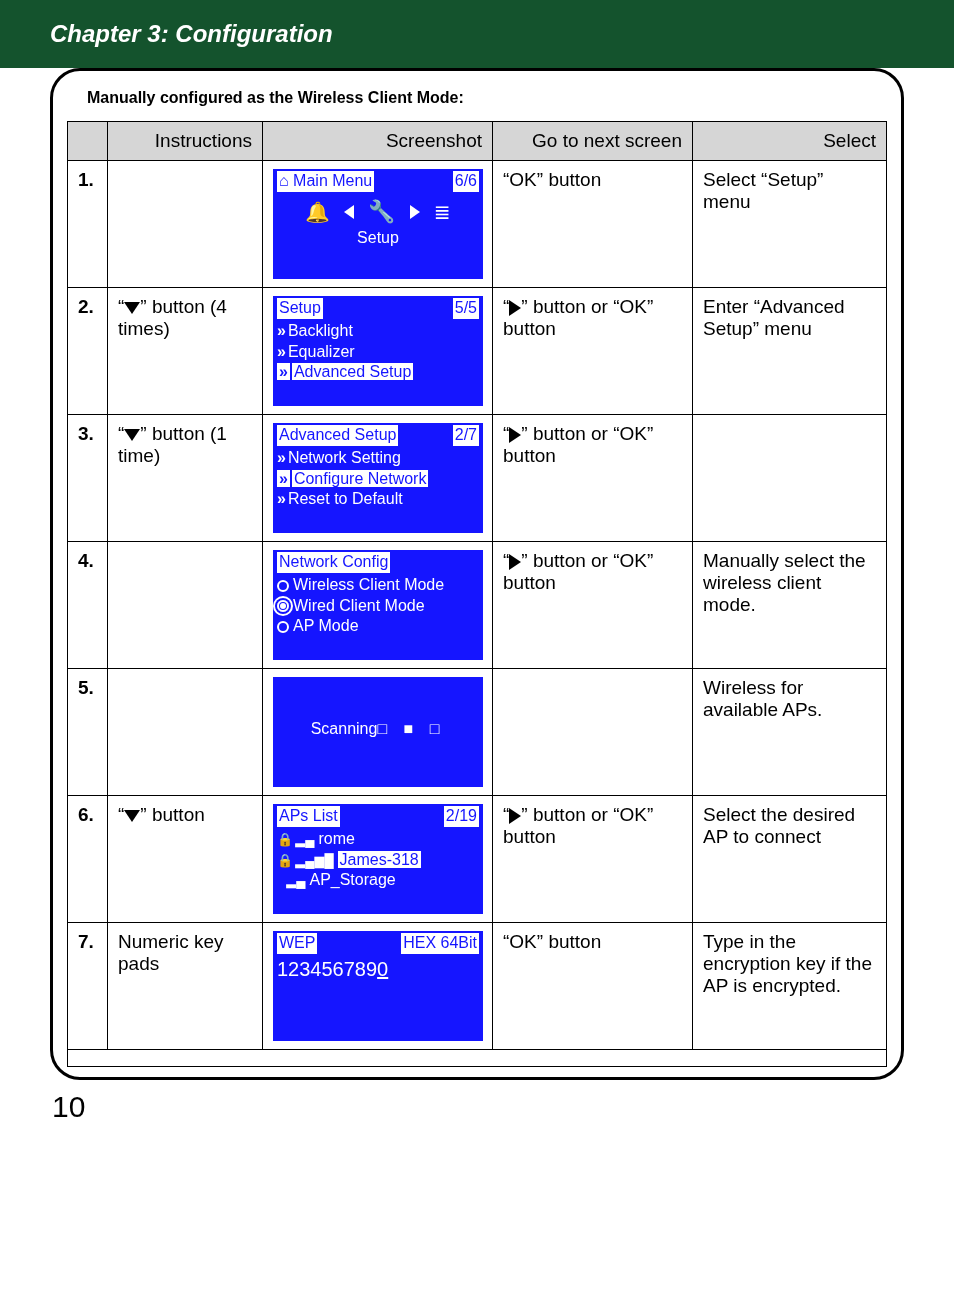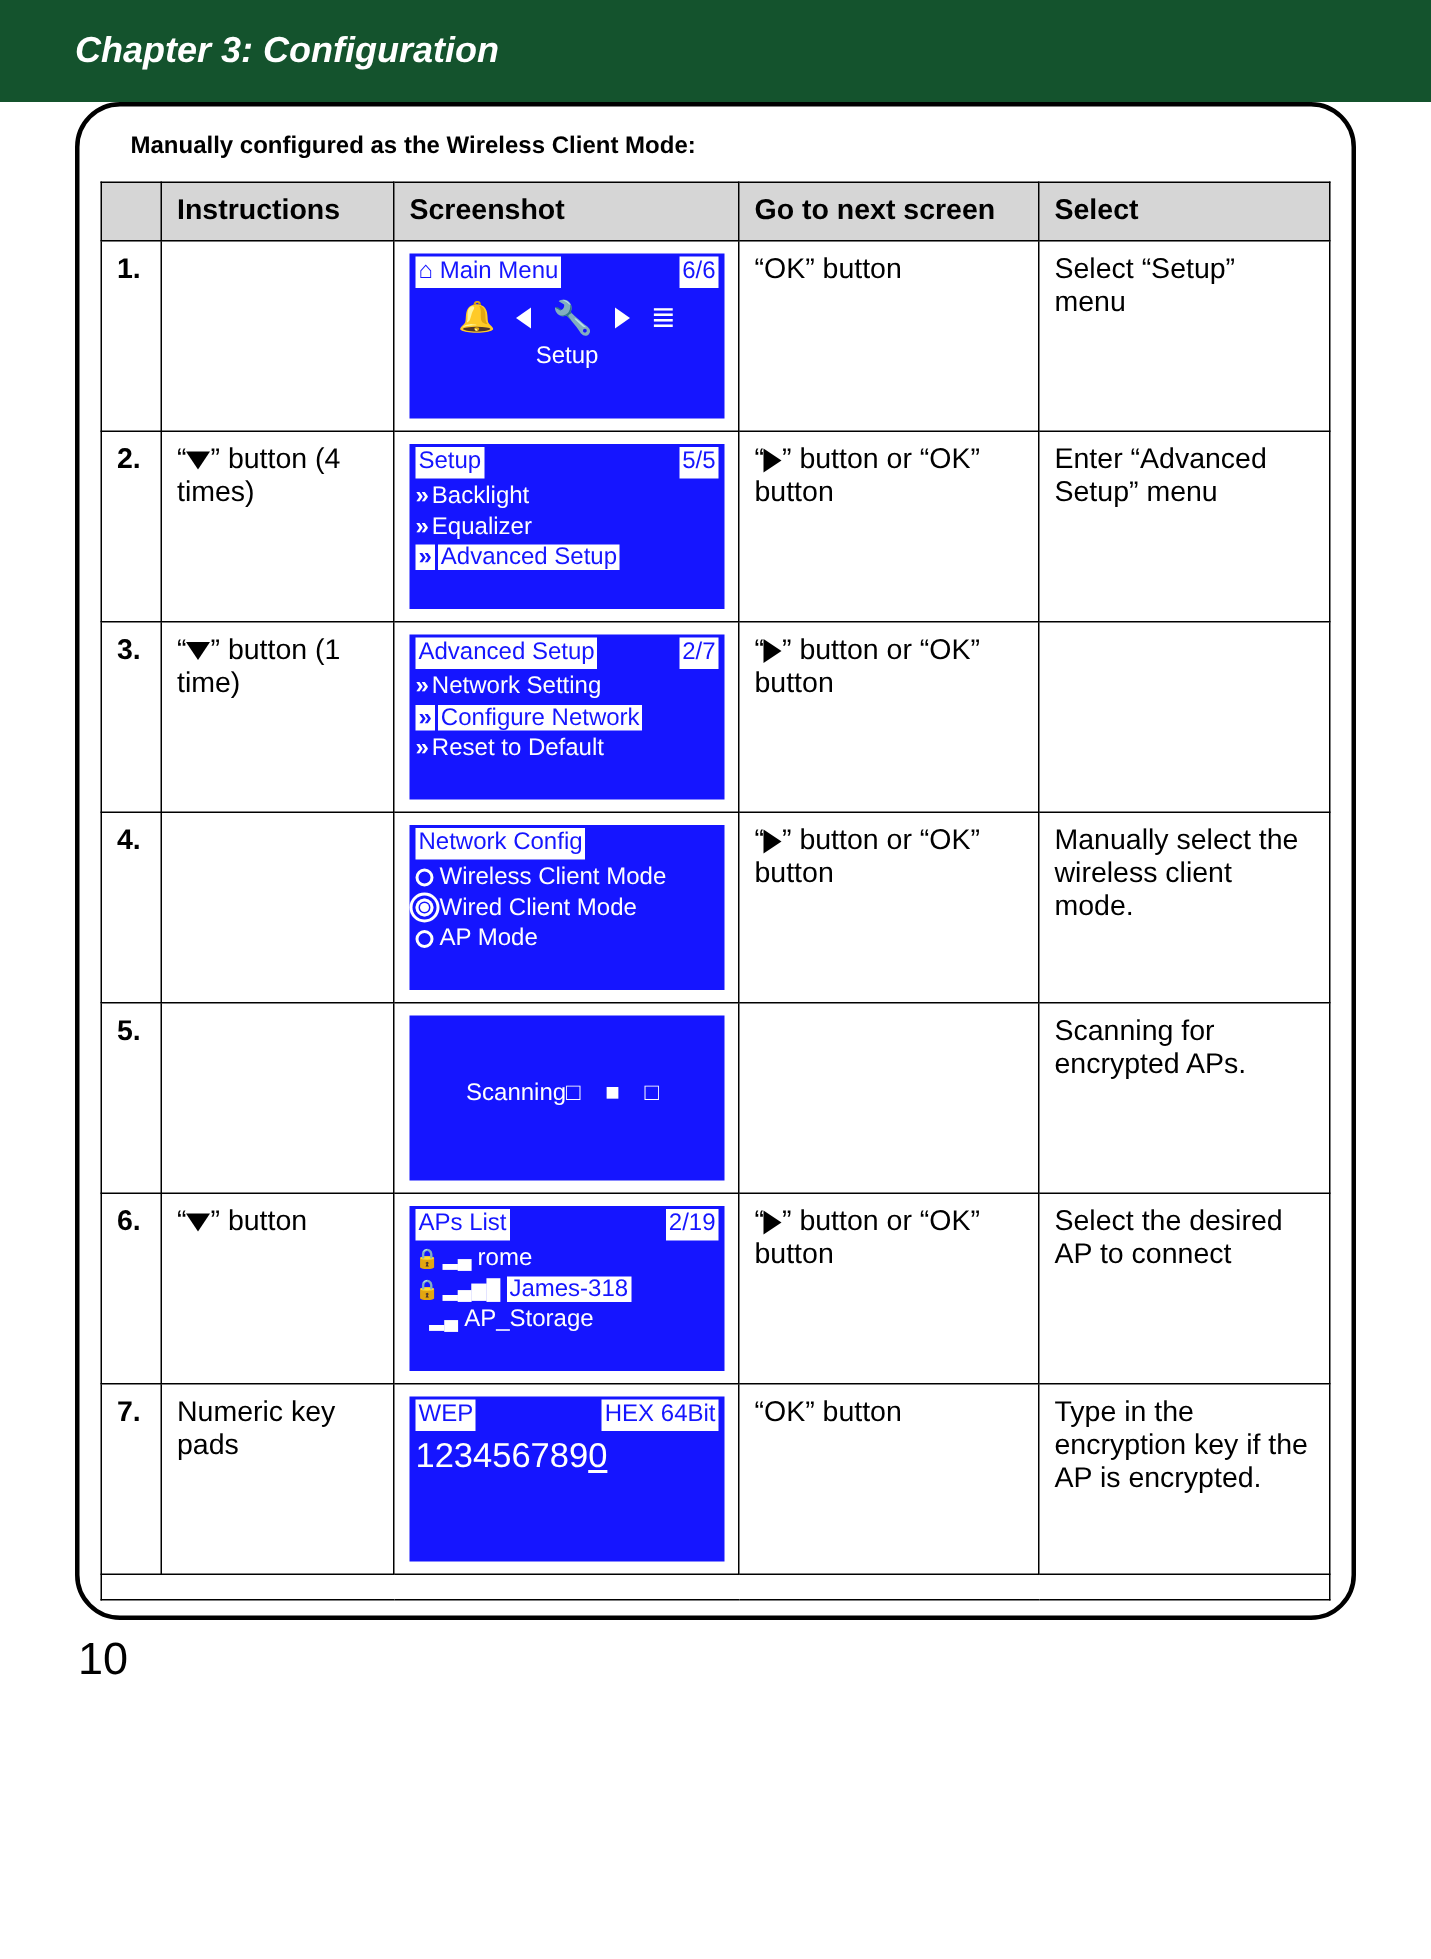--- a/index.html
+++ b/index.html
@@ -40,22 +40,22 @@
     table-layout: fixed;
   }
   table.main th, table.main td {
     border: 1.5px solid #000;
     padding: 8px 10px;
     vertical-align: top;
     font-size: 19px;
   }
   table.main th {
     background: #d6d6d6;
-    text-align: left;
-    font-weight: bold;
+    text-align: right;
+    font-weight: normal;
   }
   table.main col.cnum { width: 40px; }
   table.main col.cinstr { width: 155px; }
   table.main col.cshot { width: 230px; }
   table.main col.cnext { width: 200px; }
   table.main col.cnotes { }
   td.num { font-weight: bold; }
   .tri-down {
     display: inline-block;
     width: 0; height: 0;
@@ -265,21 +265,21 @@
               <div class="lcd">
                 <div class="big-center">
                   <div>Scanning</div>
                   <div class="prog">□ ■ □</div>
                 </div>
               </div>
             </td>
     <td>
       
     </td>
-    <td>Scanning for encrypted APs.</td>
+    <td>Wireless for available APs.</td>
           </tr>
           <tr>
     <td class="num">6.</td>
     <td>
       “<span class="tri-down"></span>” button
     </td>
     <td>
               <div class="lcd">
                 <div class="titlebar">
                   <span class="hl">APs List</span>
@@ -299,21 +299,21 @@
     <td class="num">7.</td>
     <td>
       Numeric key pads
     </td>
     <td>
               <div class="lcd">
                 <div class="titlebar">
                   <span class="hl">WEP</span>
                   <span class="hl">HEX 64Bit</span>
                 </div>
-             <div class="row" style="font-size:23px">123456789<span style="text-decoration:underline">0</span></div>
+             <div class="row" style="font-size:20px">123456789<span style="text-decoration:underline">0</span></div>
               </div>
             </td>
     <td>
       “OK” button
     </td>
     <td>Type in the encryption key if the AP is encrypted.</td>
           </tr>
           <tr>
             <td class="spacer-bottom" colspan="5"></td>
           </tr>

